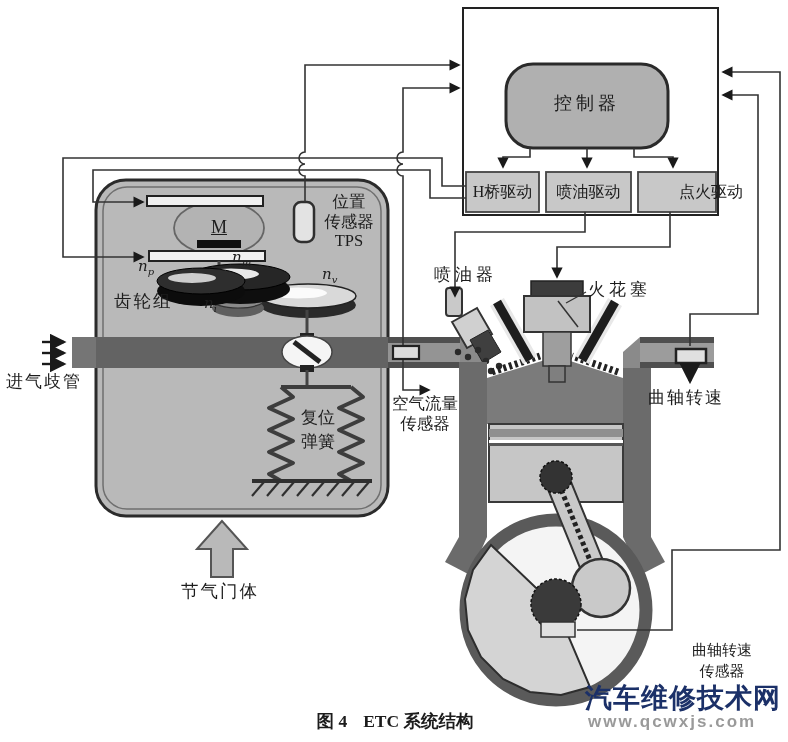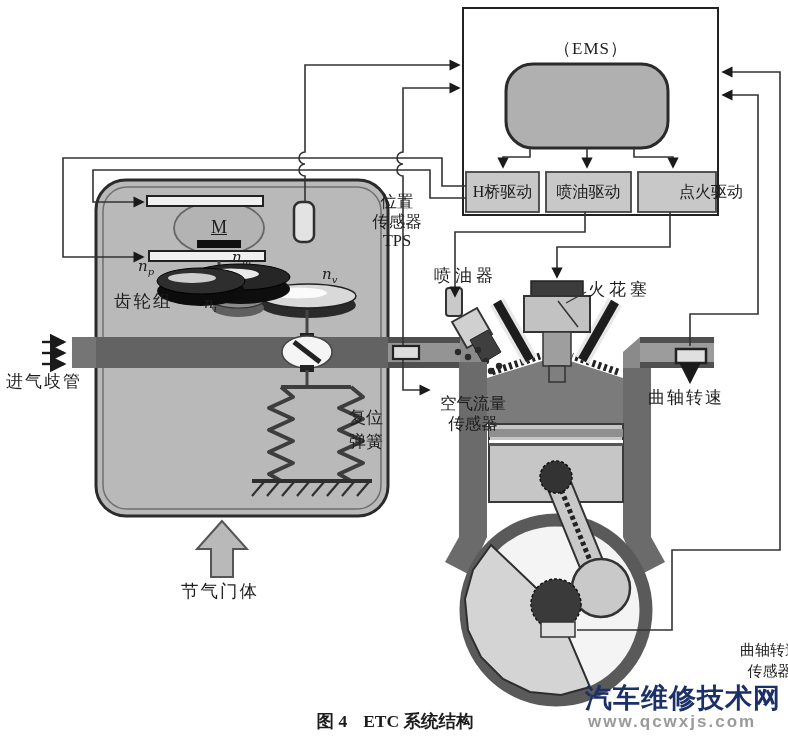--- a/index.html
+++ b/index.html
@@ -1,21 +1,21 @@
 <!DOCTYPE html>
 <html style="--wm-navy: #1b3068; --wm-gray: #9a9a9a;"><head>
 <meta charset="utf-8">
 <style>
   html,body{margin:0;padding:0;background:#fff;}
   .stage{position:relative;width:788px;height:742px;background:#ffffff;overflow:hidden;
          font-family:"Liberation Serif","DejaVu Serif",serif;color:#1c1c1c;}
   svg{position:absolute;left:0;top:0;}
   .lbl{position:absolute;line-height:1.18;}
   .c{text-align:center;}
-  .pre{white-space:pre-line;padding-left:48px;}
+  .pre{white-space:pre-line;}
   .gl{font-style:italic;font-family:"DejaVu Serif",serif;font-size:15px;margin-left:8px;}
   .gl sub{font-size:10px;font-style:italic;}
   .ems-t{font-size:18px;letter-spacing:2px;}
   .ems-s{font-size:17px;letter-spacing:1px;}
   .ctl{font-size:18px;letter-spacing:4px;}
   .drv{font-size:16px;}
   .cn17{font-size:17px;}
   .wm-name{font-family:"Liberation Sans","DejaVu Sans",sans-serif;font-weight:700;
            font-size:27px;letter-spacing:1px;color:var(--wm-navy,#1b3068);}
   .wm-url{font-family:"Liberation Sans","DejaVu Sans",sans-serif;font-weight:700;
@@ -228,21 +228,21 @@
     <path d="M670,212 L670,247 L557,247 L557,277" marker-end="url(#arr)"></path>
 
     <path d="M690,346 L690,314 L758,314 L758,95 L723,95" marker-end="url(#arr)"></path>
 
     <path d="M577,630 L672,630 L672,550 L780,550 L780,72 L723,72" marker-end="url(#arr)"></path>
 
     <path d="M690,365 L690,381" stroke-width="3" marker-end="url(#arr)"></path>
   </g>
 </svg>
 
-<div class="lbl c ems-s" style="left:468px;top:39px;width:246px;">（EMS）</div>
+<div class="lbl c ctl" style="left:506px;top:93px;width:162px;">控制器</div>
 
 <div class="lbl c drv" style="left:466px;top:183px;width:73px;">H桥驱动</div>
 <div class="lbl c drv" style="left:546px;top:183px;width:85px;">喷油驱动</div>
 <div class="lbl c drv" style="left:638px;top:183px;width:78px;margin-left:34px;">点火驱动</div>
 
 <div class="lbl c pre" style="left:316px;top:192px;width:66px;font-size:16.5px;line-height:19.5px;">位置
 传感器
 TPS</div>
 
 <div class="lbl c m-underline" style="left:206px;top:217px;width:26px;font-size:18px;">M</div>
@@ -257,21 +257,21 @@
 <div class="lbl cn17" style="left:6px;top:372px;letter-spacing:2px;">进气歧管</div>
 
 <div class="lbl c pre cn17" style="left:294px;top:406px;width:48px;line-height:24px;">复位
 弹簧</div>
 
 <div class="lbl c pre" style="left:384px;top:394px;width:82px;font-size:16.5px;line-height:20px;">空气流量
 传感器</div>
 
 <div class="lbl c" style="left:164px;top:581px;width:112px;font-size:17.5px;letter-spacing:2px;">节气门体</div>
 
-<div class="lbl cn17" style="left:434px;top:266px;letter-spacing:4px;">喷油器</div>
+<div class="lbl cn17" style="left:434px;top:266px;letter-spacing:4px;font-family:Liberation Mono, monospace;">喷油器</div>
 
 <div class="lbl cn17" style="left:588px;top:280px;letter-spacing:4px;">火花塞</div>
 
 <div class="lbl cn17" style="left:648px;top:388px;letter-spacing:2px;">曲轴转速</div>
 
 <div class="lbl c pre" style="left:669px;top:598px;width:106px;font-size:15px;line-height:21px;margin-top:42px;">曲轴转速
 传感器</div>
 
 <div class="lbl wm-url" style="left:588px;top:712px;">www.qcwxjs.com</div>
 <div class="lbl wm-name" style="left:585px;top:683px;">汽车维修技术网</div>

